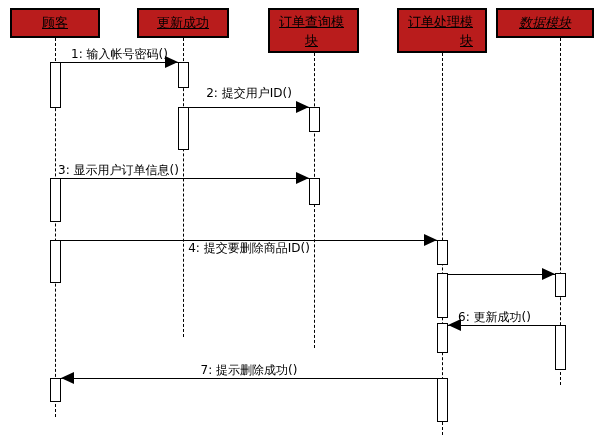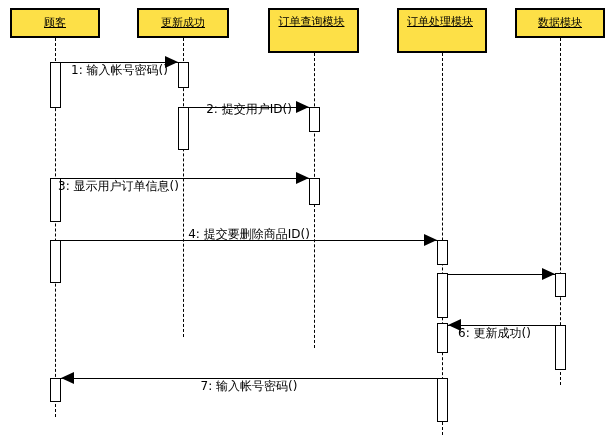--- a/index.html
+++ b/index.html
@@ -1,54 +1,54 @@
 <!DOCTYPE html>
 <html><head>
 <meta charset="utf-8">
 <style>
   html,body{margin:0;padding:0;background:#ffffff;}
   .canvas{
     position:relative;width:613px;height:445px;background:#ffffff;
     font-family:"DejaVu Sans",sans-serif;color:#000;overflow:hidden;
   }
   .obj-box{
-    position:absolute;top:8px;background:#fde047;border:2px solid #000;
-    box-sizing:border-box;z-index:6;font-size:11px;
+    position:absolute;top:8px;background:#b91c1c;border:2px solid #000;
+    box-sizing:border-box;z-index:6;font-size:13px;
   }
   .obj-box .lbl{text-decoration:underline;}
   .obj-box.single{height:30px;line-height:25px;text-align:center;}
   .obj-box.double{height:45px;line-height:19px;padding:2px 12px 0 8px;text-align:left;}
   .lifeline{
     position:absolute;width:0;border-left:1px dashed #000;z-index:1;
   }
   .activation{
     position:absolute;width:11px;background:#fff;border:1px solid #000;
     box-sizing:border-box;z-index:2;
   }
   .msg-line{
     position:absolute;height:0;border-top:1px solid #000;z-index:3;
   }
   .arrow{position:absolute;width:0;height:0;z-index:4;}
   .arrow.right{border-top:6px solid transparent;border-bottom:6px solid transparent;border-left:13px solid #000;}
   .arrow.left{border-top:6px solid transparent;border-bottom:6px solid transparent;border-right:13px solid #000;}
   .msg-label{
-    position:absolute;font-size:12px;line-height:14px;white-space:nowrap;z-index:5;margin-top:16px;
+    position:absolute;font-size:12px;line-height:14px;white-space:nowrap;z-index:5;
   }
   .msg-label.centered{text-align:center;}
 </style>
 </head>
 <body>
 
 <div class="canvas">
 
   <div class="obj-box single" style="left:10px;width:90px;"><span class="lbl">顾客</span></div>
   <div class="obj-box single" style="left:137px;width:92px;"><span class="lbl">更新成功</span></div>
   <div class="obj-box double" style="left:268px;width:91px;text-align:center;"><span class="lbl">订单查询模块</span></div>
   <div class="obj-box double" style="left:397px;width:90px;text-align:right;"><span class="lbl">订单处理模块</span></div>
-  <div class="obj-box single" style="left:515px;width:90px;"><span class="lbl">数据模块</span></div>
+  <div class="obj-box single" style="left:496px;width:98px;font-style:italic;"><span class="lbl">数据模块</span></div>
 
   <div class="lifeline" style="left:55px;top:38px;height:379px;"></div>
   <div class="lifeline" style="left:183px;top:38px;height:299px;"></div>
   <div class="lifeline" style="left:314px;top:53px;height:295px;"></div>
   <div class="lifeline" style="left:442px;top:53px;height:382px;"></div>
   <div class="lifeline" style="left:560px;top:38px;height:347px;"></div>
 
   <div class="activation" style="left:50px;top:62px;height:46px;"></div>
   <div class="activation" style="left:50px;top:178px;height:44px;"></div>
   <div class="activation" style="left:50px;top:240px;height:43px;"></div>
@@ -73,28 +73,28 @@
   <div class="arrow right" style="left:165px;top:56px;"></div>
 
   <div class="msg-label centered" style="left:189px;top:86px;width:120px;">2: 提交用户ID()</div>
   <div class="msg-line" style="left:189px;top:107px;width:120px;"></div>
   <div class="arrow right" style="left:296px;top:101px;"></div>
 
   <div class="msg-label" style="left:58px;top:163px;">3: 显示用户订单信息()</div>
   <div class="msg-line" style="left:61px;top:178px;width:248px;"></div>
   <div class="arrow right" style="left:296px;top:172px;"></div>
 
-  <div class="msg-label centered" style="left:61px;top:211px;width:376px;">4: 提交要删除商品ID()</div>
+  <div class="msg-label centered" style="left:61px;top:241px;width:376px;">4: 提交要删除商品ID()</div>
   <div class="msg-line" style="left:61px;top:240px;width:376px;"></div>
   <div class="arrow right" style="left:424px;top:234px;"></div>
 
   <div class="msg-line" style="left:448px;top:274px;width:107px;"></div>
   <div class="arrow right" style="left:542px;top:268px;"></div>
 
   <div class="msg-label centered" style="left:441px;top:310px;width:107px;">6: 更新成功()</div>
   <div class="msg-line" style="left:448px;top:325px;width:107px;"></div>
   <div class="arrow left" style="left:448px;top:319px;"></div>
 
-  <div class="msg-label centered" style="left:61px;top:363px;width:376px;">7: 输入帐号密码()</div>
+  <div class="msg-label centered" style="left:61px;top:363px;width:376px;">7: 提示删除成功()</div>
   <div class="msg-line" style="left:61px;top:378px;width:376px;"></div>
   <div class="arrow left" style="left:61px;top:372px;"></div>
 
 </div>
 
 </body></html>

